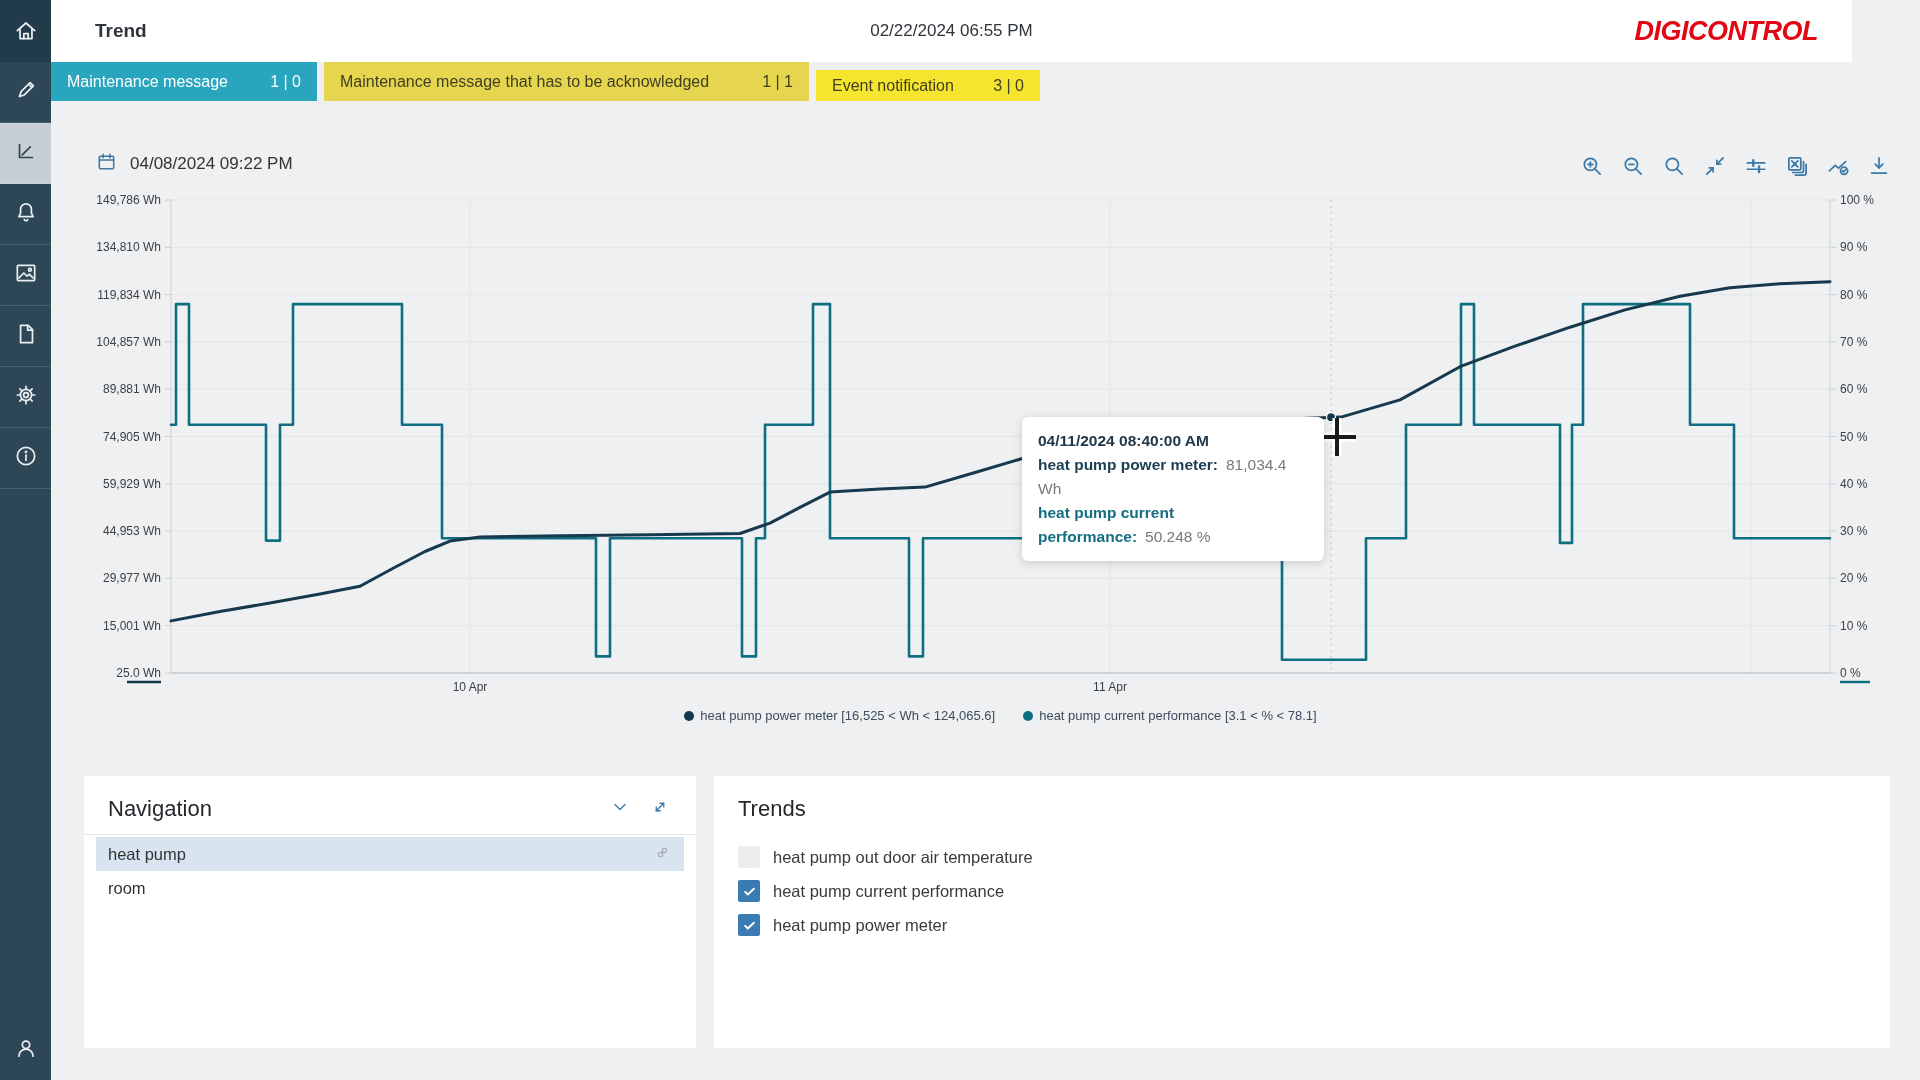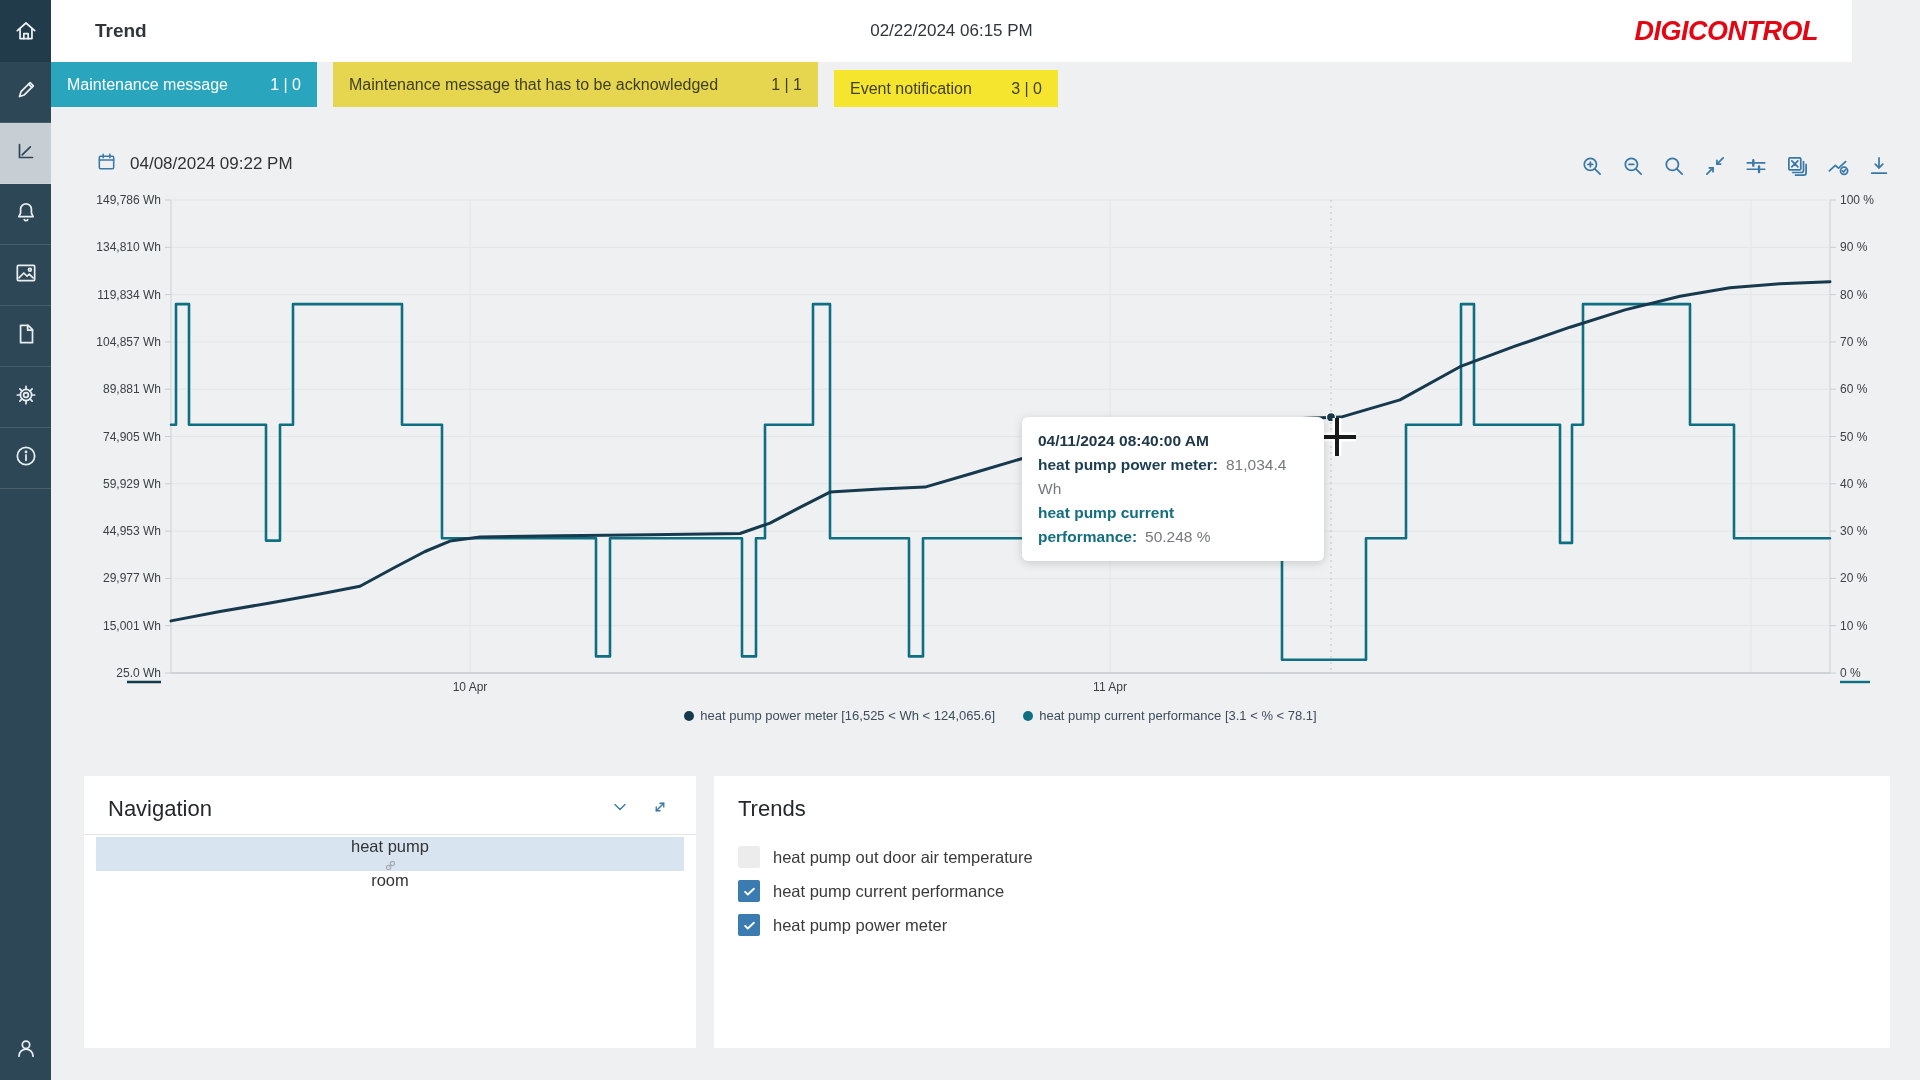--- a/index.html
+++ b/index.html
@@ -16,21 +16,21 @@
   .sb-user{position:absolute;bottom:0;left:0;width:51px;height:64px;display:flex;align-items:center;justify-content:center;color:#e8edf0;}
   .sb-item svg,.sb-home svg,.sb-user svg{width:26px;height:26px;}
 
   
   .header{position:absolute;left:51px;top:0;width:1801px;height:62px;background:#ffffff;}
   .header-title{position:absolute;left:44px;top:0;line-height:62px;font-size:19px;font-weight:700;color:#2f353b;}
   .header-date{position:absolute;left:0;width:100%;text-align:center;line-height:62px;font-size:17px;color:#2f353b;}
   .logo{position:absolute;right:34px;top:0;line-height:62px;font-size:27px;font-weight:800;font-style:italic;letter-spacing:-.5px;}
 
   
-  .notif{position:absolute;left:51px;top:62px;height:45px;display:flex;gap:16px;z-index:4;}
+  .notif{position:absolute;left:51px;top:62px;height:39px;display:flex;gap:7px;z-index:4;}
   .seg{box-sizing:border-box;display:flex;align-items:center;justify-content:space-between;
        padding:0 16px;font-size:16px;cursor:pointer;white-space:nowrap;}
   .seg:nth-child(1){width:266px;}
   .seg:nth-child(2){width:485px;}
   .seg:nth-child(3){width:224px;margin-top:8px;}
   .seg .cnt{margin-left:18px;}
 
   
   .content{position:absolute;left:51px;top:107px;width:1869px;height:973px;}
   #chart-svg{position:absolute;left:0;top:0;width:1869px;height:660px;}
@@ -59,21 +59,21 @@
   .card-nav{left:33px;width:612px;}
   .card-trends{left:663px;width:1176px;}
   .card-head{display:flex;align-items:center;justify-content:space-between;
              padding:20px 26px 12px 24px;}
   .card-title{font-size:22px;font-weight:400;color:#24282c;}
   .card-head .hicons{display:flex;gap:20px;color:#3a78a7;}
   .card-head .hicons svg{width:20px;height:20px;cursor:pointer;}
   .nav-divider{height:1px;background:#e4e6e8;margin:0;}
   .nav-rows{padding-top:2px;}
   .nav-row{margin:0 12px;padding:0 12px;height:34px;display:flex;align-items:center;
-           justify-content:space-between;font-size:16.5px;color:#333;cursor:pointer;flex-direction:column;}
+           justify-content:space-between;font-size:16.5px;color:#333;cursor:pointer;}
   .nav-row.selected{background:#d8e5f1;}
   .nav-row .link-ic{color:#a7adb3;}
   .nav-row .link-ic svg{width:19px;height:19px;}
 
   .trend-rows{padding:6px 4px 0 24px;}
   .trend-row{display:flex;align-items:center;height:34px;font-size:16.5px;color:#3a3a3a;}
   .cbx{width:22px;height:22px;border-radius:2px;background:#ececed;display:flex;align-items:center;
        justify-content:center;cursor:pointer;flex:0 0 auto;}
   .cbx.checked{background:#3a7cb1;}
   .cbx svg{width:15px;height:15px;}
@@ -142,21 +142,21 @@
     <div class="sb-user" id="sb-user">
         <svg viewBox="0 0 24 24" fill="none" stroke="currentColor" stroke-width="1.6" stroke-linecap="round" stroke-linejoin="round">
           <circle cx="12" cy="9" r="3.4"></circle>
           <path d="M5.5 19.5a6.5 6.5 0 0 1 13 0"></path>
         </svg>
       </div>
   </div>
 
   <div class="header">
     <div class="header-title">Trend</div>
-    <div class="header-date">02/22/2024 06:15 PM</div>
+    <div class="header-date">02/22/2024 06:55 PM</div>
     <div class="logo" style="color: rgb(227, 6, 19);">DIGICONTROL</div>
   </div>
 
   <div class="notif" id="notif-bar">
       <div class="seg" style="background: rgb(41, 166, 189); color: rgb(255, 255, 255);">
         <span>Maintenance message</span>
                  <span class="cnt">1 | 0</span>
       </div>
       <div class="seg" style="background: rgb(230, 213, 78); color: rgb(63, 63, 35);">
         <span>Maintenance message that has to be acknowledged</span>

